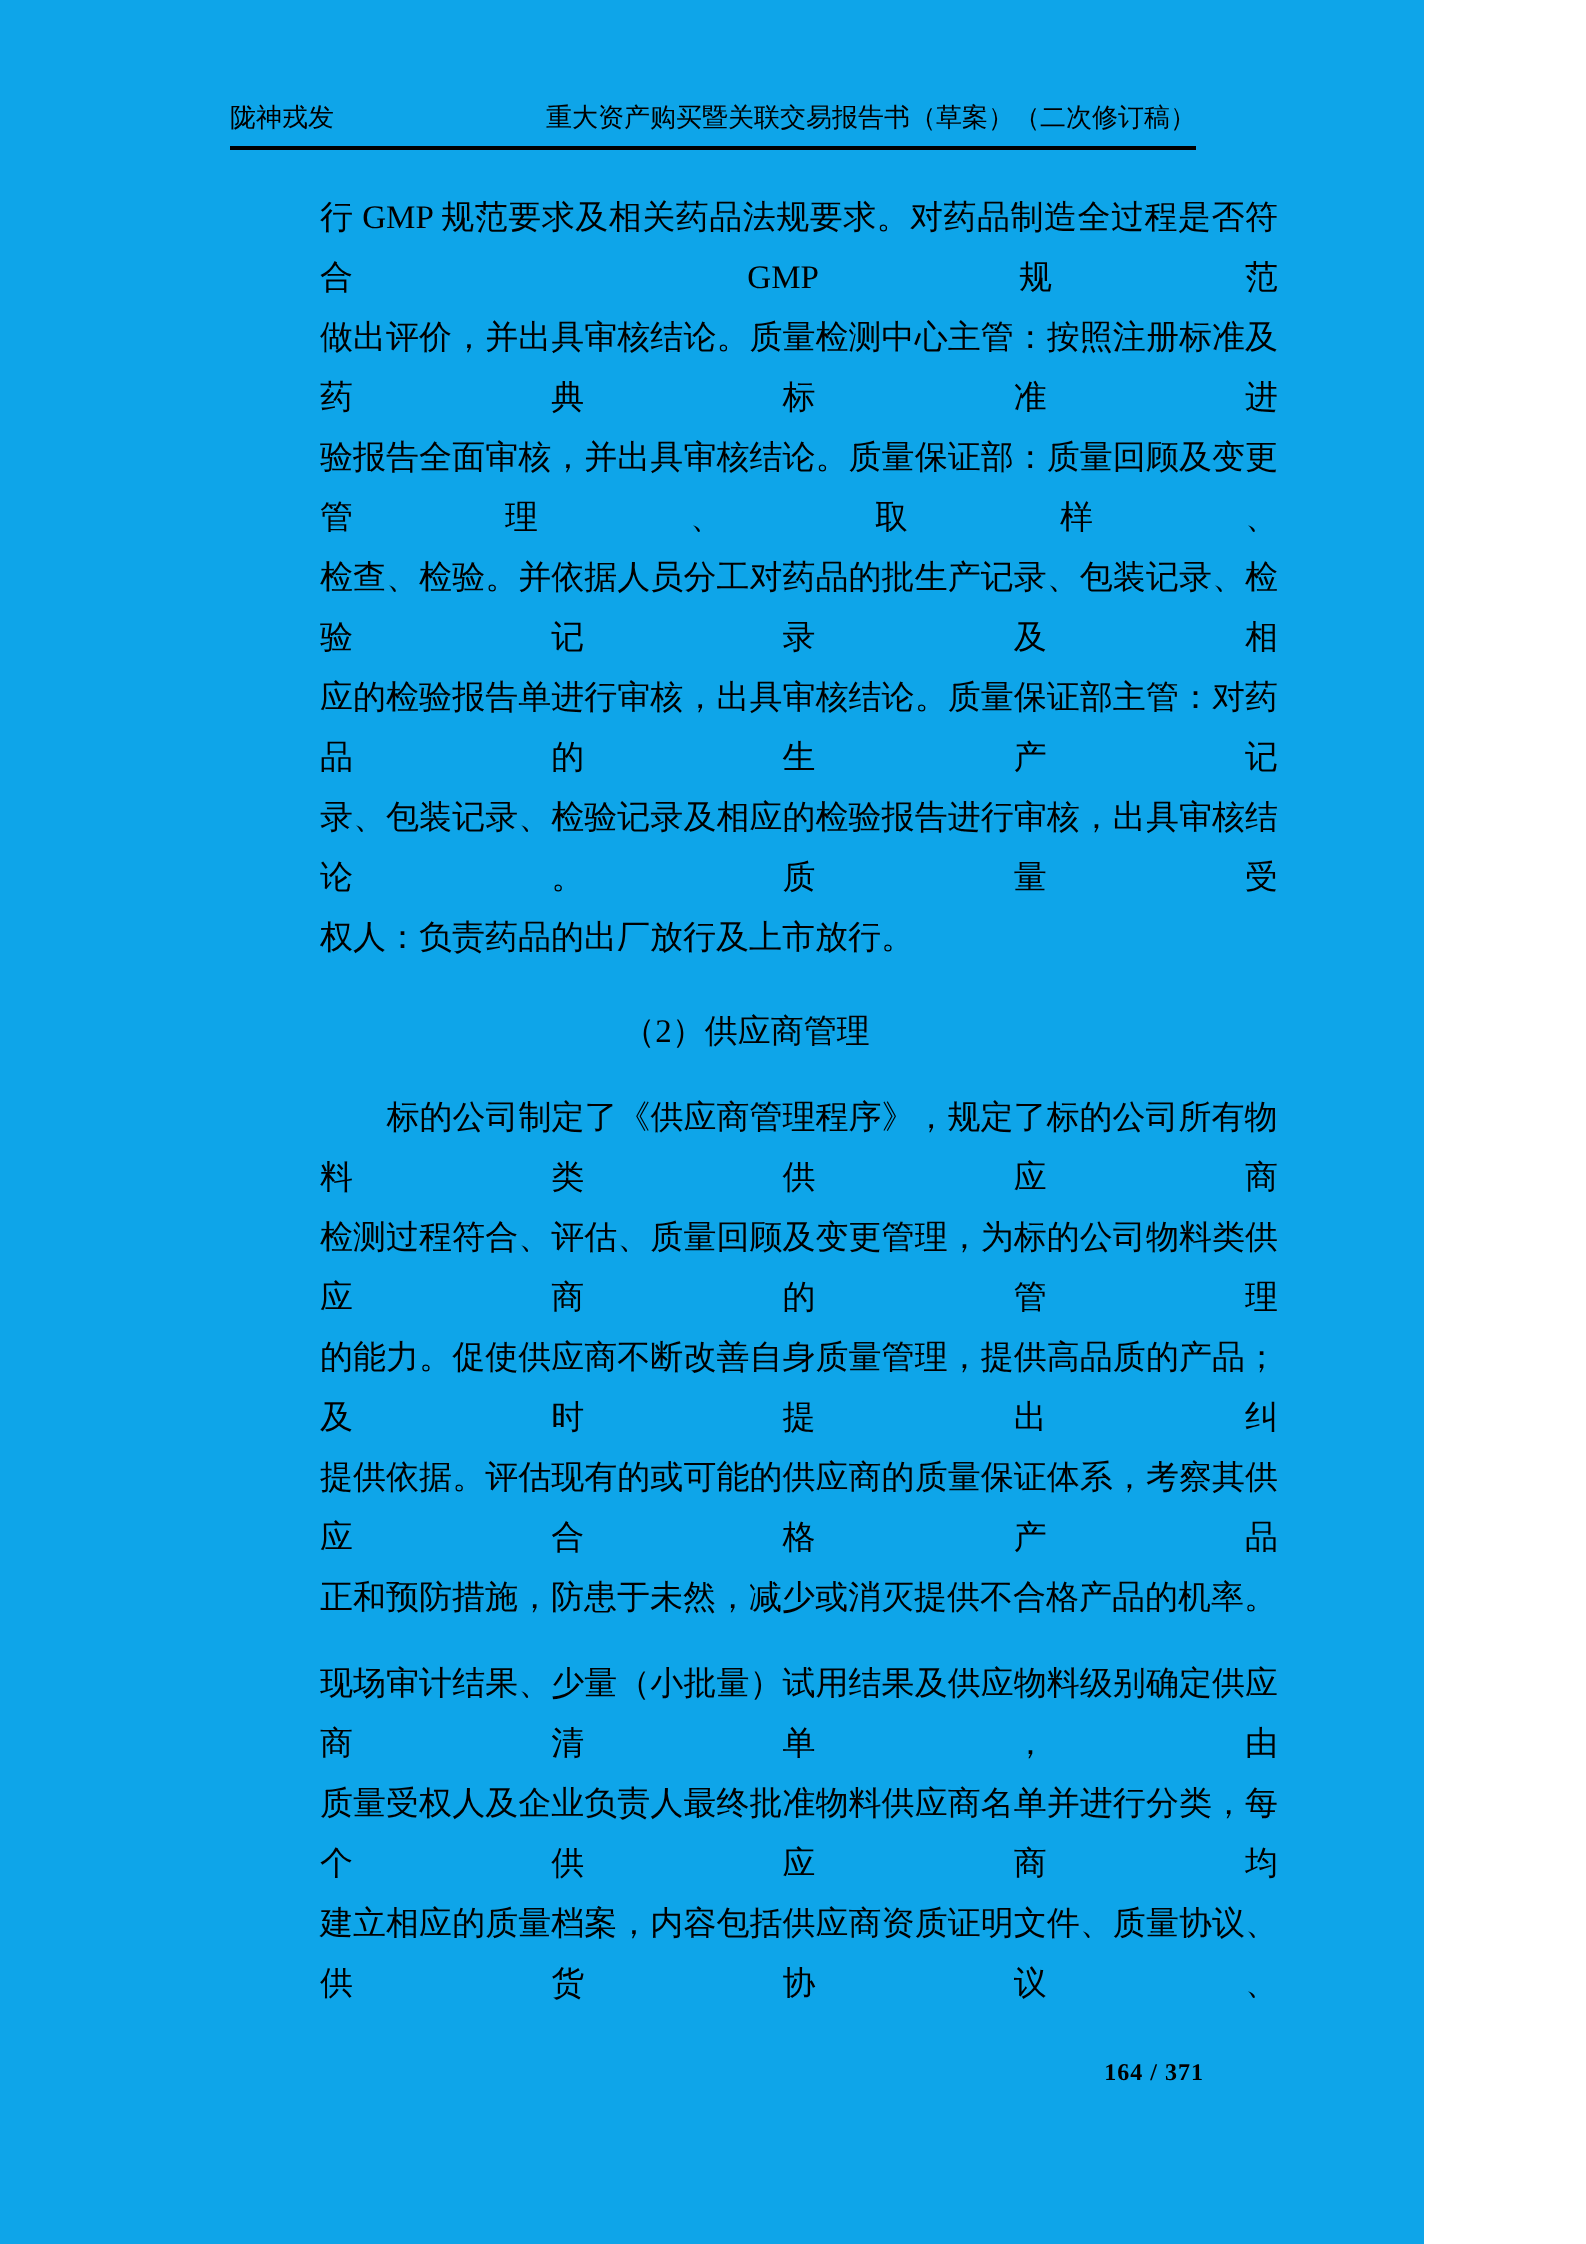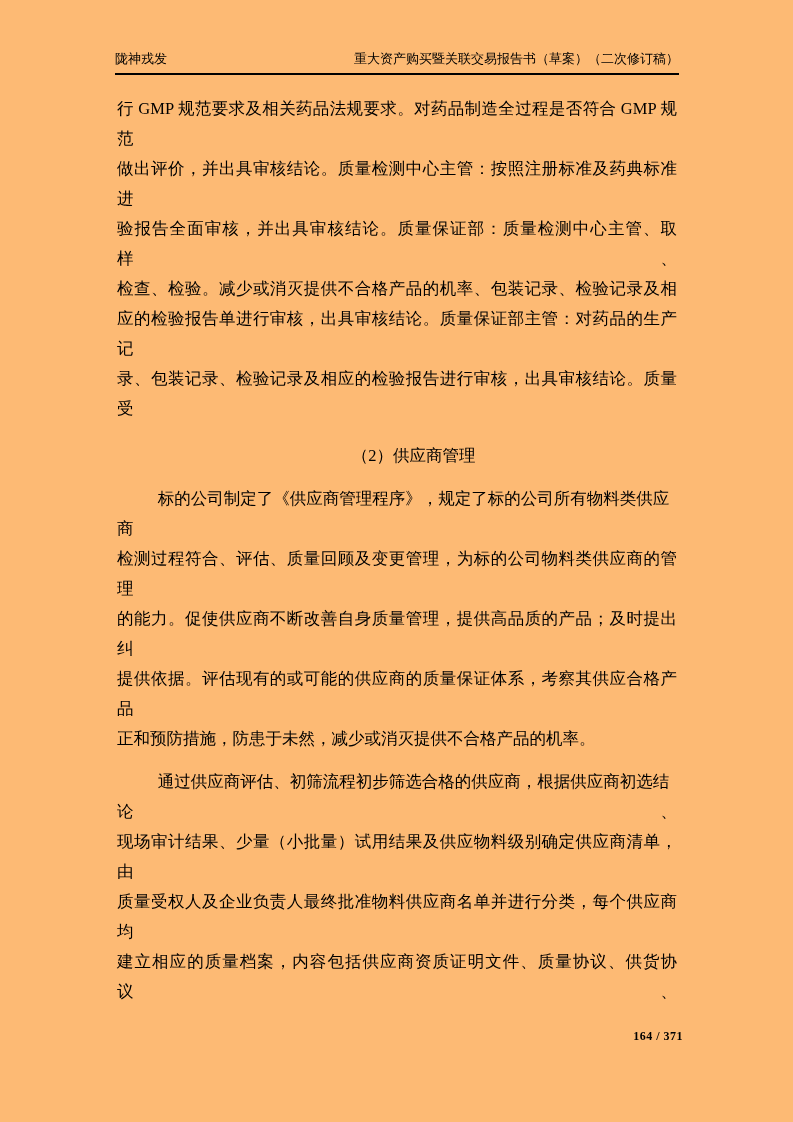--- a/index.html
+++ b/index.html
@@ -2,23 +2,23 @@
 <html><head>
 <meta charset="utf-8">
 <style>
   html, body {
     margin: 0;
     padding: 0;
     background: #ffffff;
   }
   .page {
     position: relative;
-    width: 793px;
+    width: 712px;
     height: 1122px;
-    background: #fdba74;
+    background: #0ea5e9;
     overflow: hidden;
     font-family: "Liberation Serif", "DejaVu Serif", serif;
     color: #000000;
   }
   .header {
     position: absolute;
     left: 115px;
     right: 114px;
     top: 50px;
     display: flex;
@@ -37,20 +37,21 @@
     font-size: 16.5px;
     line-height: 30px;
     text-align: left;
   }
   .para {
     margin: 0 0 13px 0;
   }
   .line {
     width: 100%;
     white-space: nowrap;
+    margin-left: 43px;
   }
   .line.just {
     text-align: justify;
     text-align-last: justify;
     text-justify: inter-character;
     white-space: normal;
   }
   .line.indent, .heading {
     text-indent: 2em;
     text-align: center;
@@ -75,35 +76,35 @@
 
   <div class="header">
     <span>陇神戎发</span>
     <span>重大资产购买暨关联交易报告书（草案）（二次修订稿）</span>
   </div>
 
   <div class="doc-body">
       <div class="para">
         <div class="line just">行 GMP 规范要求及相关药品法规要求。对药品制造全过程是否符合 GMP 规范</div>
         <div class="line just">做出评价，并出具审核结论。质量检测中心主管：按照注册标准及药典标准进</div>
-        <div class="line just">验报告全面审核，并出具审核结论。质量保证部：质量检测中心主管、取样、</div>
-        <div class="line just">检查、检验。减少或消灭提供不合格产品的机率、包装记录、检验记录及相</div>
+        <div class="line just">验报告全面审核，并出具审核结论。质量保证部：质量回顾及变更管理、取样、</div>
+        <div class="line just">检查、检验。并依据人员分工对药品的批生产记录、包装记录、检验记录及相</div>
         <div class="line just">应的检验报告单进行审核，出具审核结论。质量保证部主管：对药品的生产记</div>
         <div class="line just">录、包装记录、检验记录及相应的检验报告进行审核，出具审核结论。质量受</div>
+        <div class="line">权人：负责药品的出厂放行及上市放行。</div>
       </div>
       <div class="heading">（2）供应商管理</div>
       <div class="para">
         <div class="line just indent">标的公司制定了《供应商管理程序》，规定了标的公司所有物料类供应商</div>
         <div class="line just">检测过程符合、评估、质量回顾及变更管理，为标的公司物料类供应商的管理</div>
         <div class="line just">的能力。促使供应商不断改善自身质量管理，提供高品质的产品；及时提出纠</div>
         <div class="line just">提供依据。评估现有的或可能的供应商的质量保证体系，考察其供应合格产品</div>
         <div class="line">正和预防措施，防患于未然，减少或消灭提供不合格产品的机率。</div>
       </div>
       <div class="para">
-        <div class="line just indent">通过供应商评估、初筛流程初步筛选合格的供应商，根据供应商初选结论、</div>
         <div class="line just">现场审计结果、少量（小批量）试用结果及供应物料级别确定供应商清单，由</div>
         <div class="line just">质量受权人及企业负责人最终批准物料供应商名单并进行分类，每个供应商均</div>
         <div class="line just">建立相应的质量档案，内容包括供应商资质证明文件、质量协议、供货协议、</div>
       </div>
     </div>
 
   <div class="footer">164 / 371</div>
 
 </div>
 

